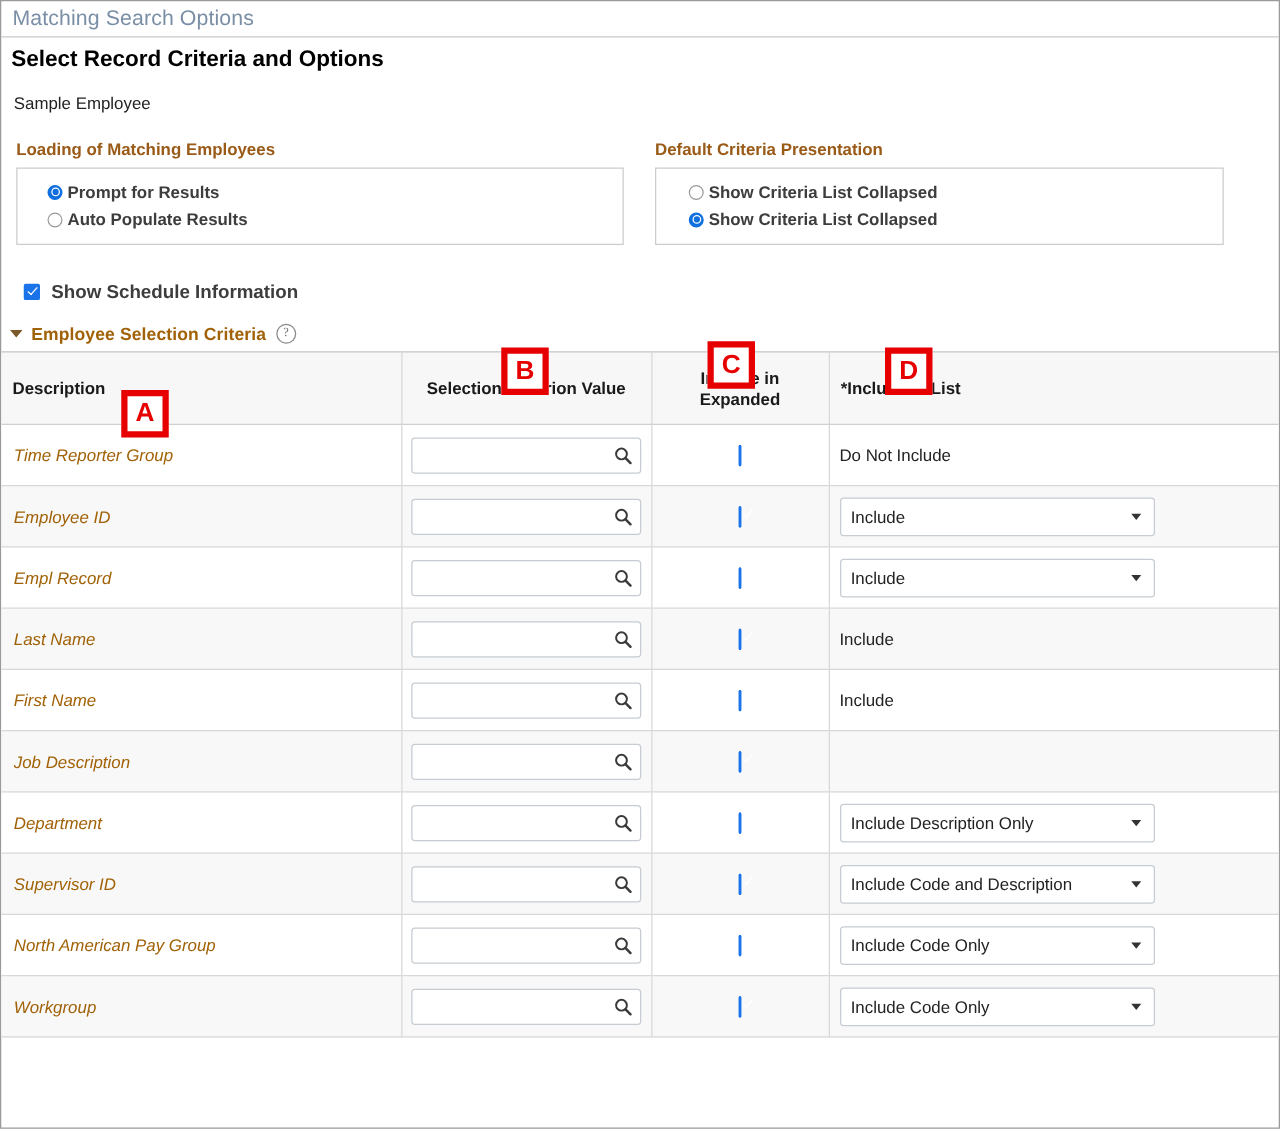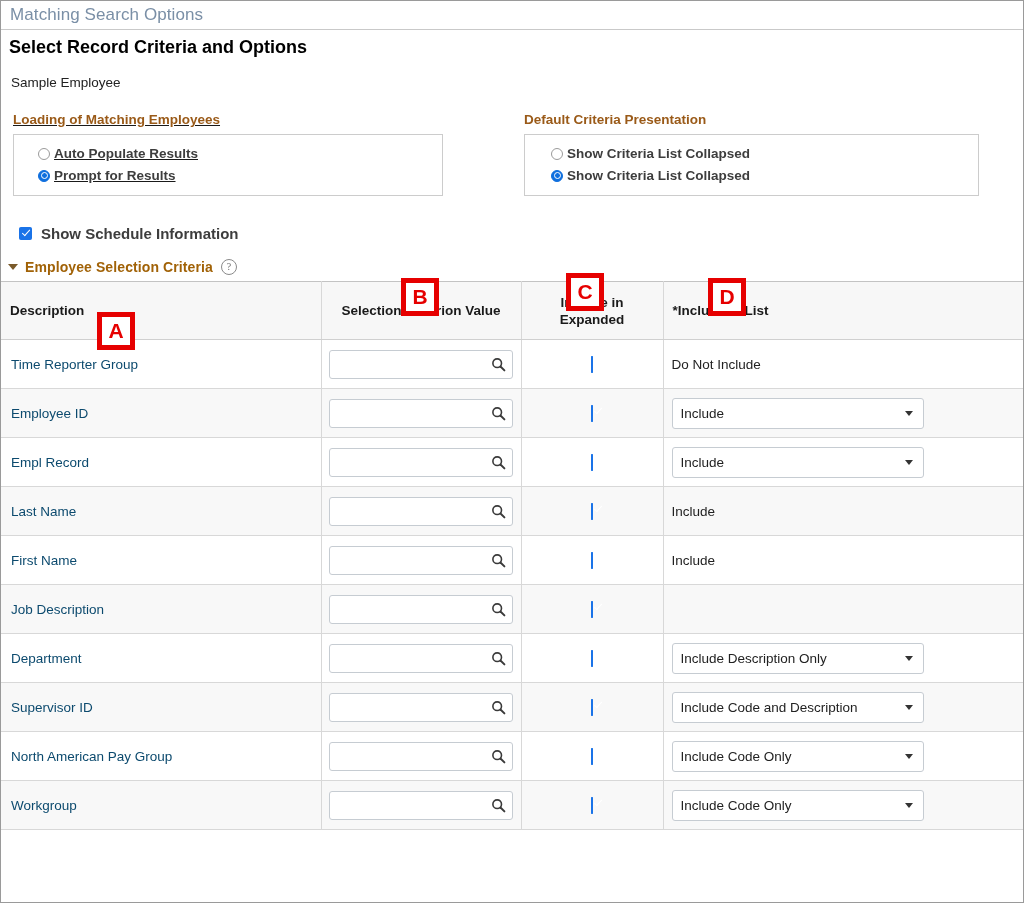--- a/index.html
+++ b/index.html
@@ -62,21 +62,21 @@
   
   .groups-row {
     position: relative;
     margin-top: 22px;
     height: 90px;
   }
   .group-box-wrap {
     position: absolute;
     top: 0;
   }
-  .group-box-wrap.left  { left: 12px;  width: 430px; text-decoration: underline; }
+  .group-box-wrap.left  { left: 12px;  width: 486px; }
   .group-box-wrap.right { left: 523px; width: 455px; }
 
   .group-legend {
     font-size: 13.5px;
     font-weight: bold;
     color: #9a5a18;
     margin-bottom: 6px;
     line-height: 16px;
   }
   .group-box {
@@ -241,21 +241,22 @@
   .th-inner.center { justify-content: center; }
 
   .crit-table tbody tr { height: 49px; }
   .crit-table tbody tr:nth-child(even) td { background: #f8f8f8; }
   .crit-table tbody tr:nth-child(odd)  td { background: #ffffff; }
 
   td.c-desc {
     text-align: left;
     padding-left: 10px;
     font-size: 13.5px;
-    color: #0c4a6e;
+    color: #a16207;
+    font-style: italic;
   }
   td.c-value  { text-align: center; padding: 0 0 0 0; }
   td.c-incl   { text-align: center; }
   td.c-list   { text-align: left; padding-left: 8px; }
 
   
   .prompt-wrap {
     display: inline-flex;
     align-items: center;
     width: 184px;
@@ -358,26 +359,26 @@
   <div class="page-heading">Select Record Criteria and Options</div>
 
   <div class="sample-employee">Sample Employee</div>
 
   <div class="groups-row">
 
     <div class="group-box-wrap left">
       <div class="group-legend">Loading of Matching Employees</div>
       <div class="group-box">
         <div class="radio-row">
+          <span class="radio checked"></span>
+          <span class="radio-label">Prompt for Results</span>
+        </div>
+        <div class="radio-row">
           <span class="radio"></span>
           <span class="radio-label">Auto Populate Results</span>
-        </div>
-        <div class="radio-row">
-          <span class="radio checked"></span>
-          <span class="radio-label">Prompt for Results</span>
         </div>
       </div>
     </div>
 
     <div class="group-box-wrap right">
       <div class="group-legend">Default Criteria Presentation</div>
       <div class="group-box right-pad">
         <div class="radio-row">
           <span class="radio"></span>
           <span class="radio-label">Show Criteria List Collapsed</span>

